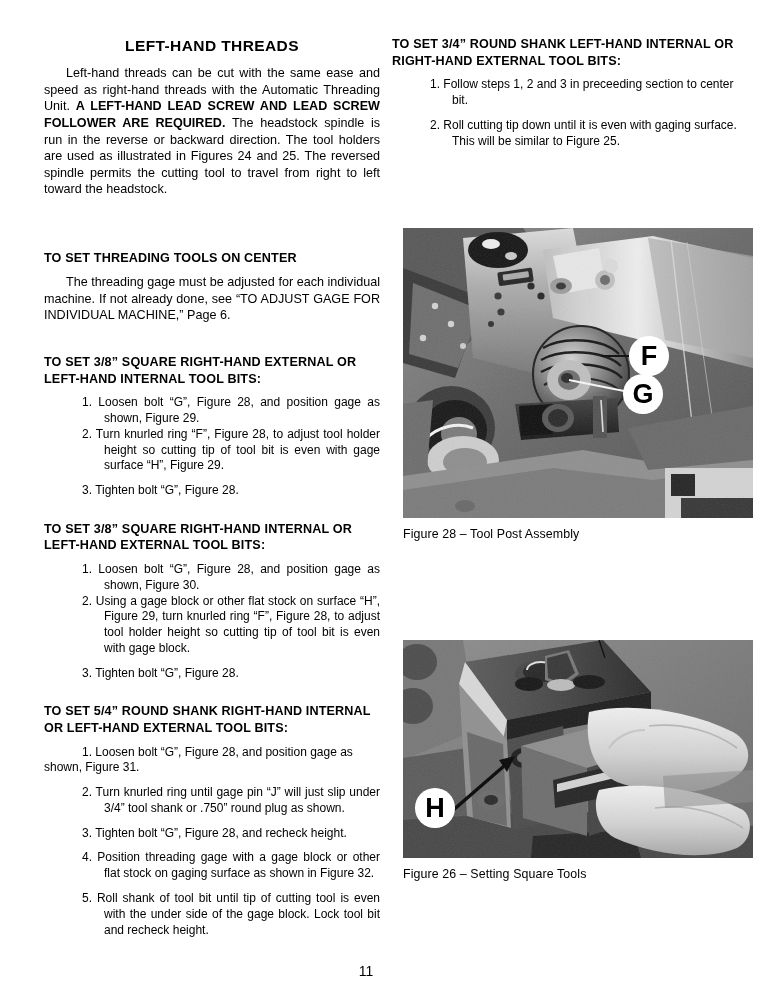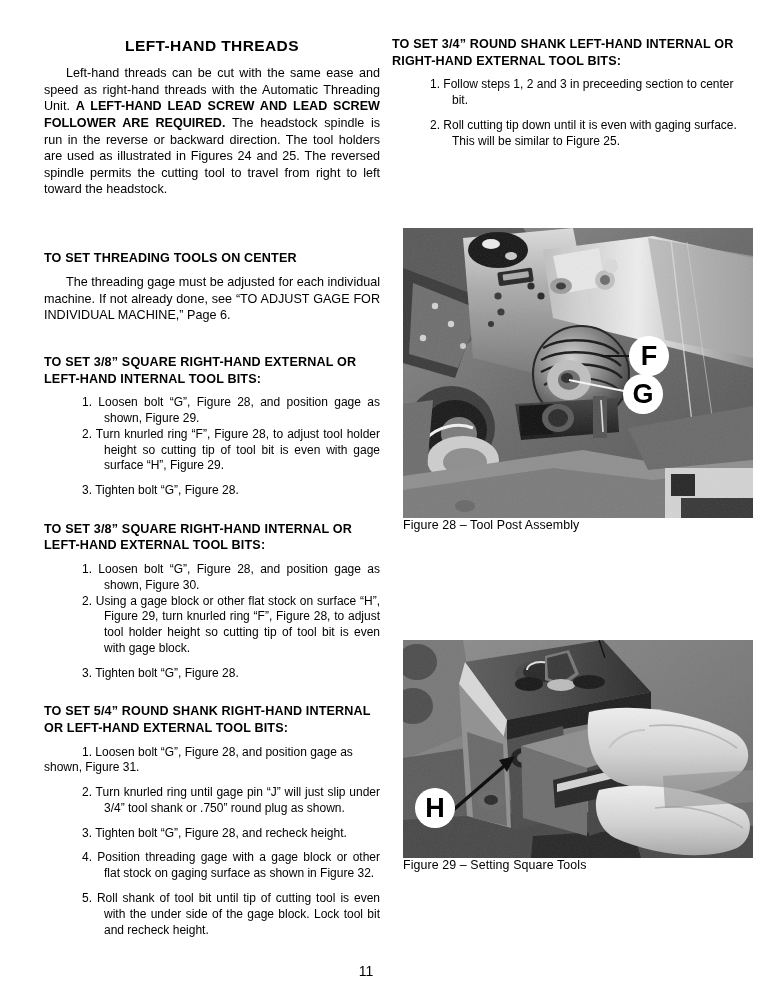--- a/index.html
+++ b/index.html
@@ -91,20 +91,21 @@
     position: absolute;
   }
   .fig-img {
     position: relative;
     overflow: hidden;
     background: #6e6e6e;
     filter: grayscale(100%) contrast(105%);
   }
   .fig-caption {
     font-size: 12.4px;
+    margin-top: 9px;
     letter-spacing: 0.1px;
     white-space: nowrap;
   }
   .label-bubble {
     position: absolute;
     background: #ffffff;
     color: #000000;
     border-radius: 50%;
     font-weight: bold;
     text-align: center;
@@ -371,18 +372,18 @@
         <line x1="196" y1="0" x2="202" y2="18" stroke="#111" stroke-width="1.4"></line>
 
         <line x1="48" y1="172" x2="108" y2="120" stroke="#0c0c0c" stroke-width="3.4"></line>
         <polygon points="112,116 96,120 104,132" fill="#0c0c0c"></polygon>
 
         <rect x="0" y="0" width="350" height="218" filter="url(#grain29)" opacity="0.55"></rect>
       </svg>
 
       <div class="label-bubble" style="left:12px; top:148px; width:40px; height:40px; font-size:27px;">H</div>
     </div>
-    <div class="fig-caption">Figure 29 – Setting Square Tools</div>
+    <div class="fig-caption">Figure 26 – Setting Square Tools</div>
   </div>
 
   <div class="page-number">11</div>
 
 </div>
 
 </body></html>

